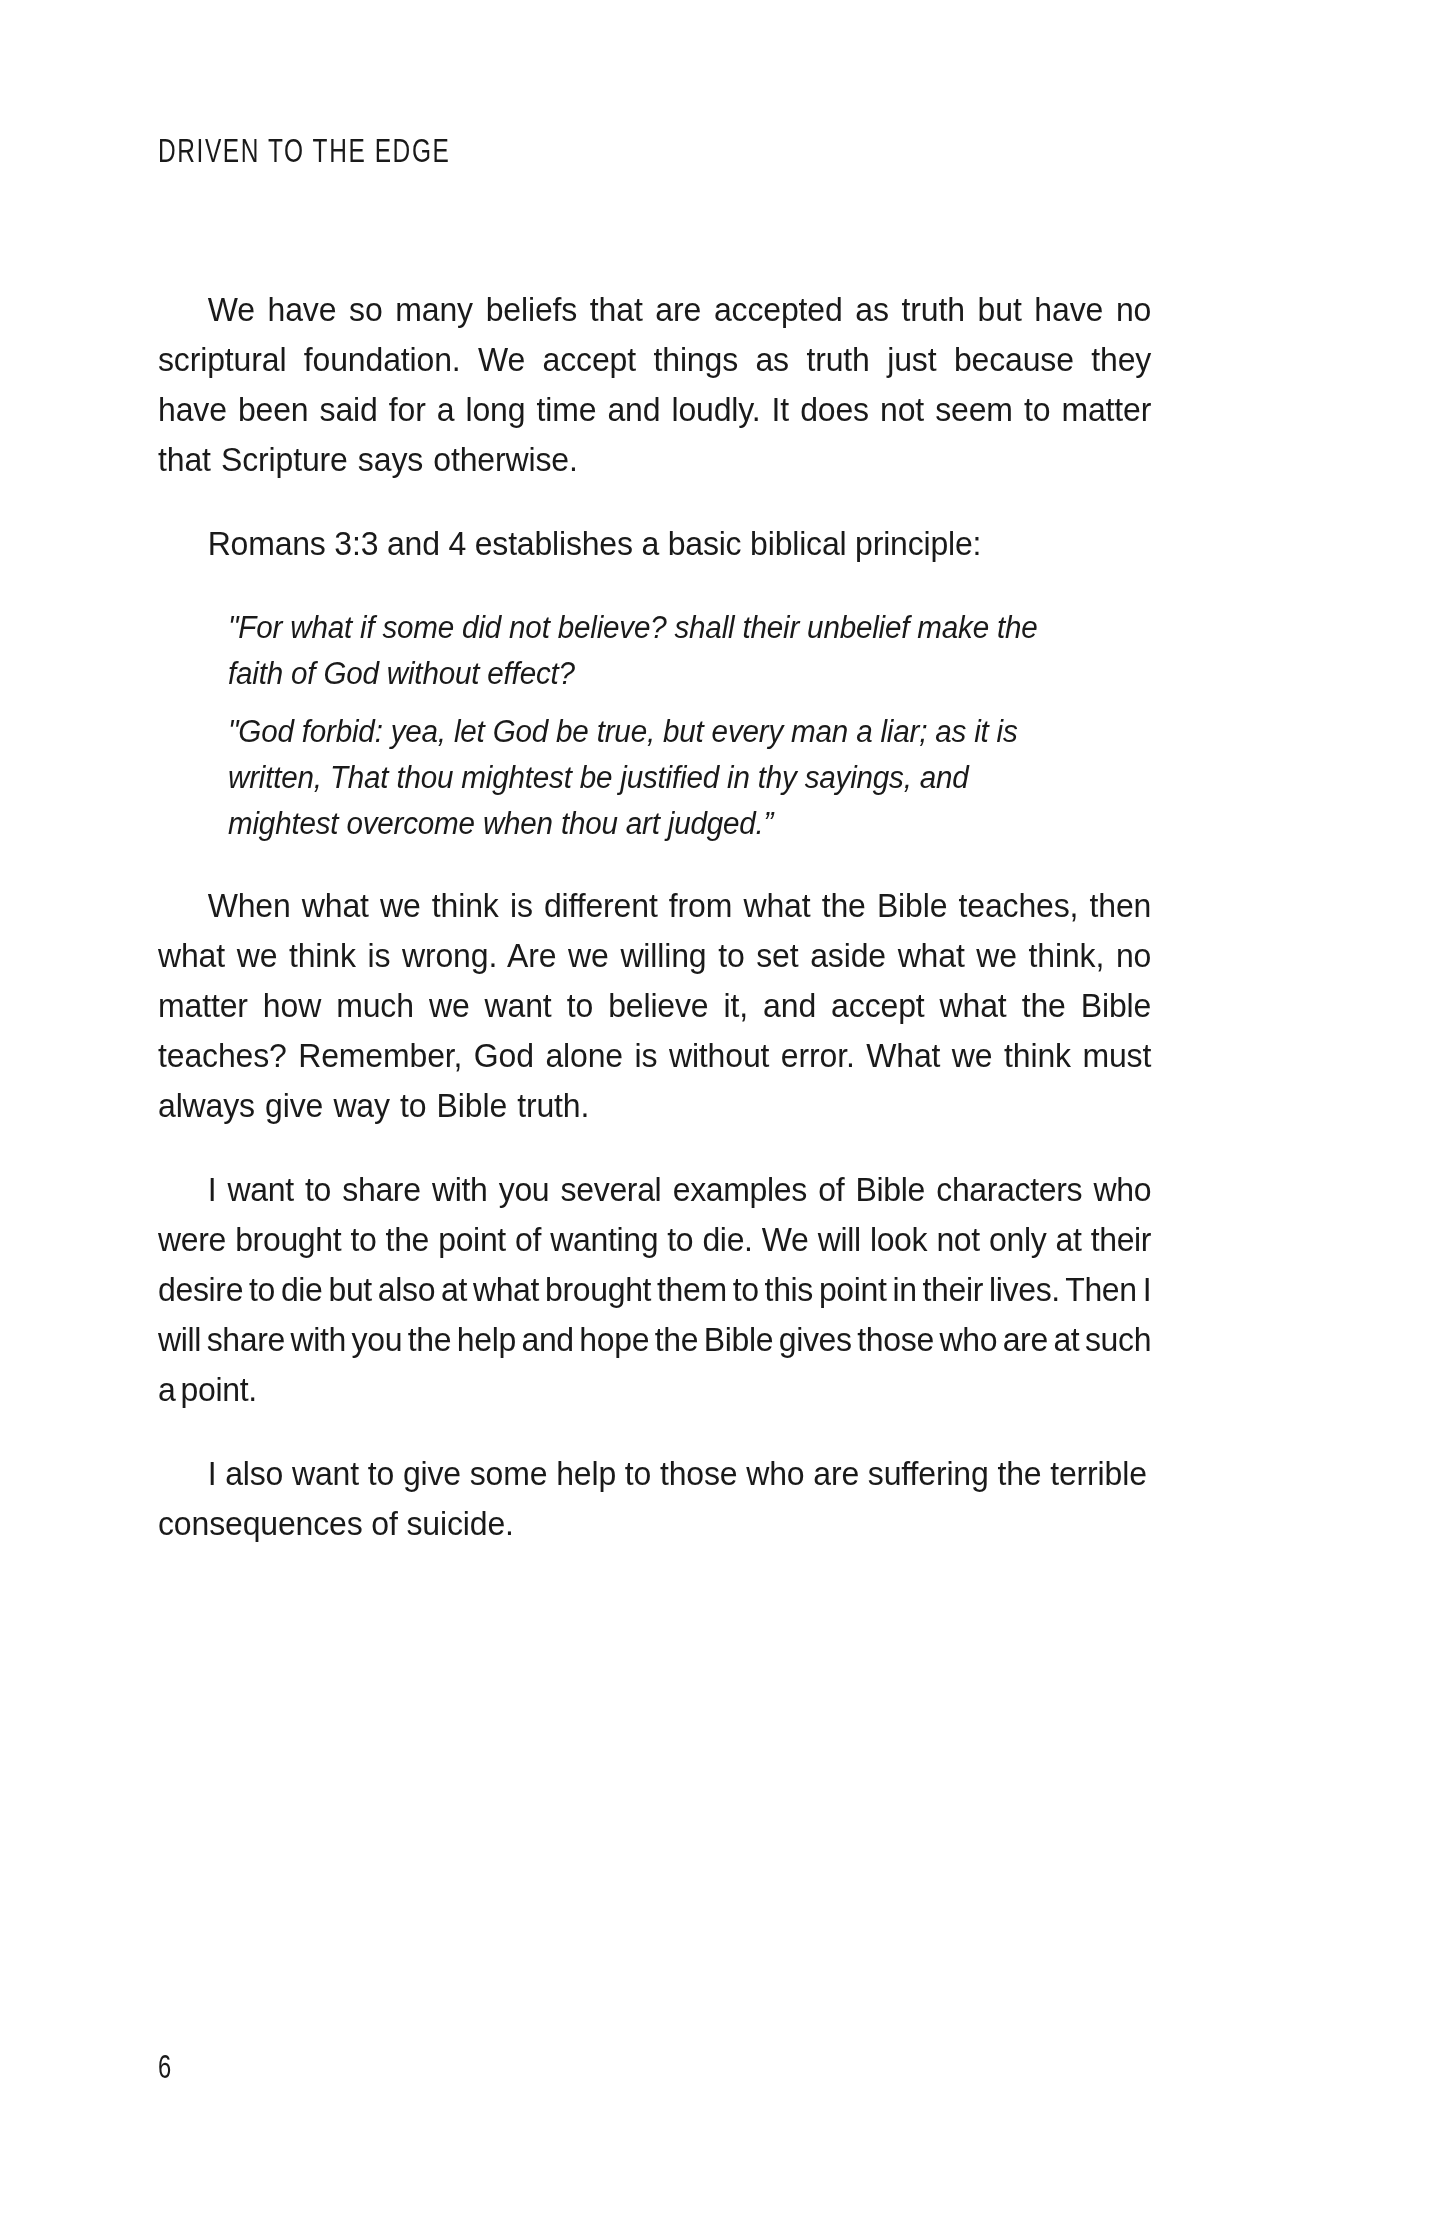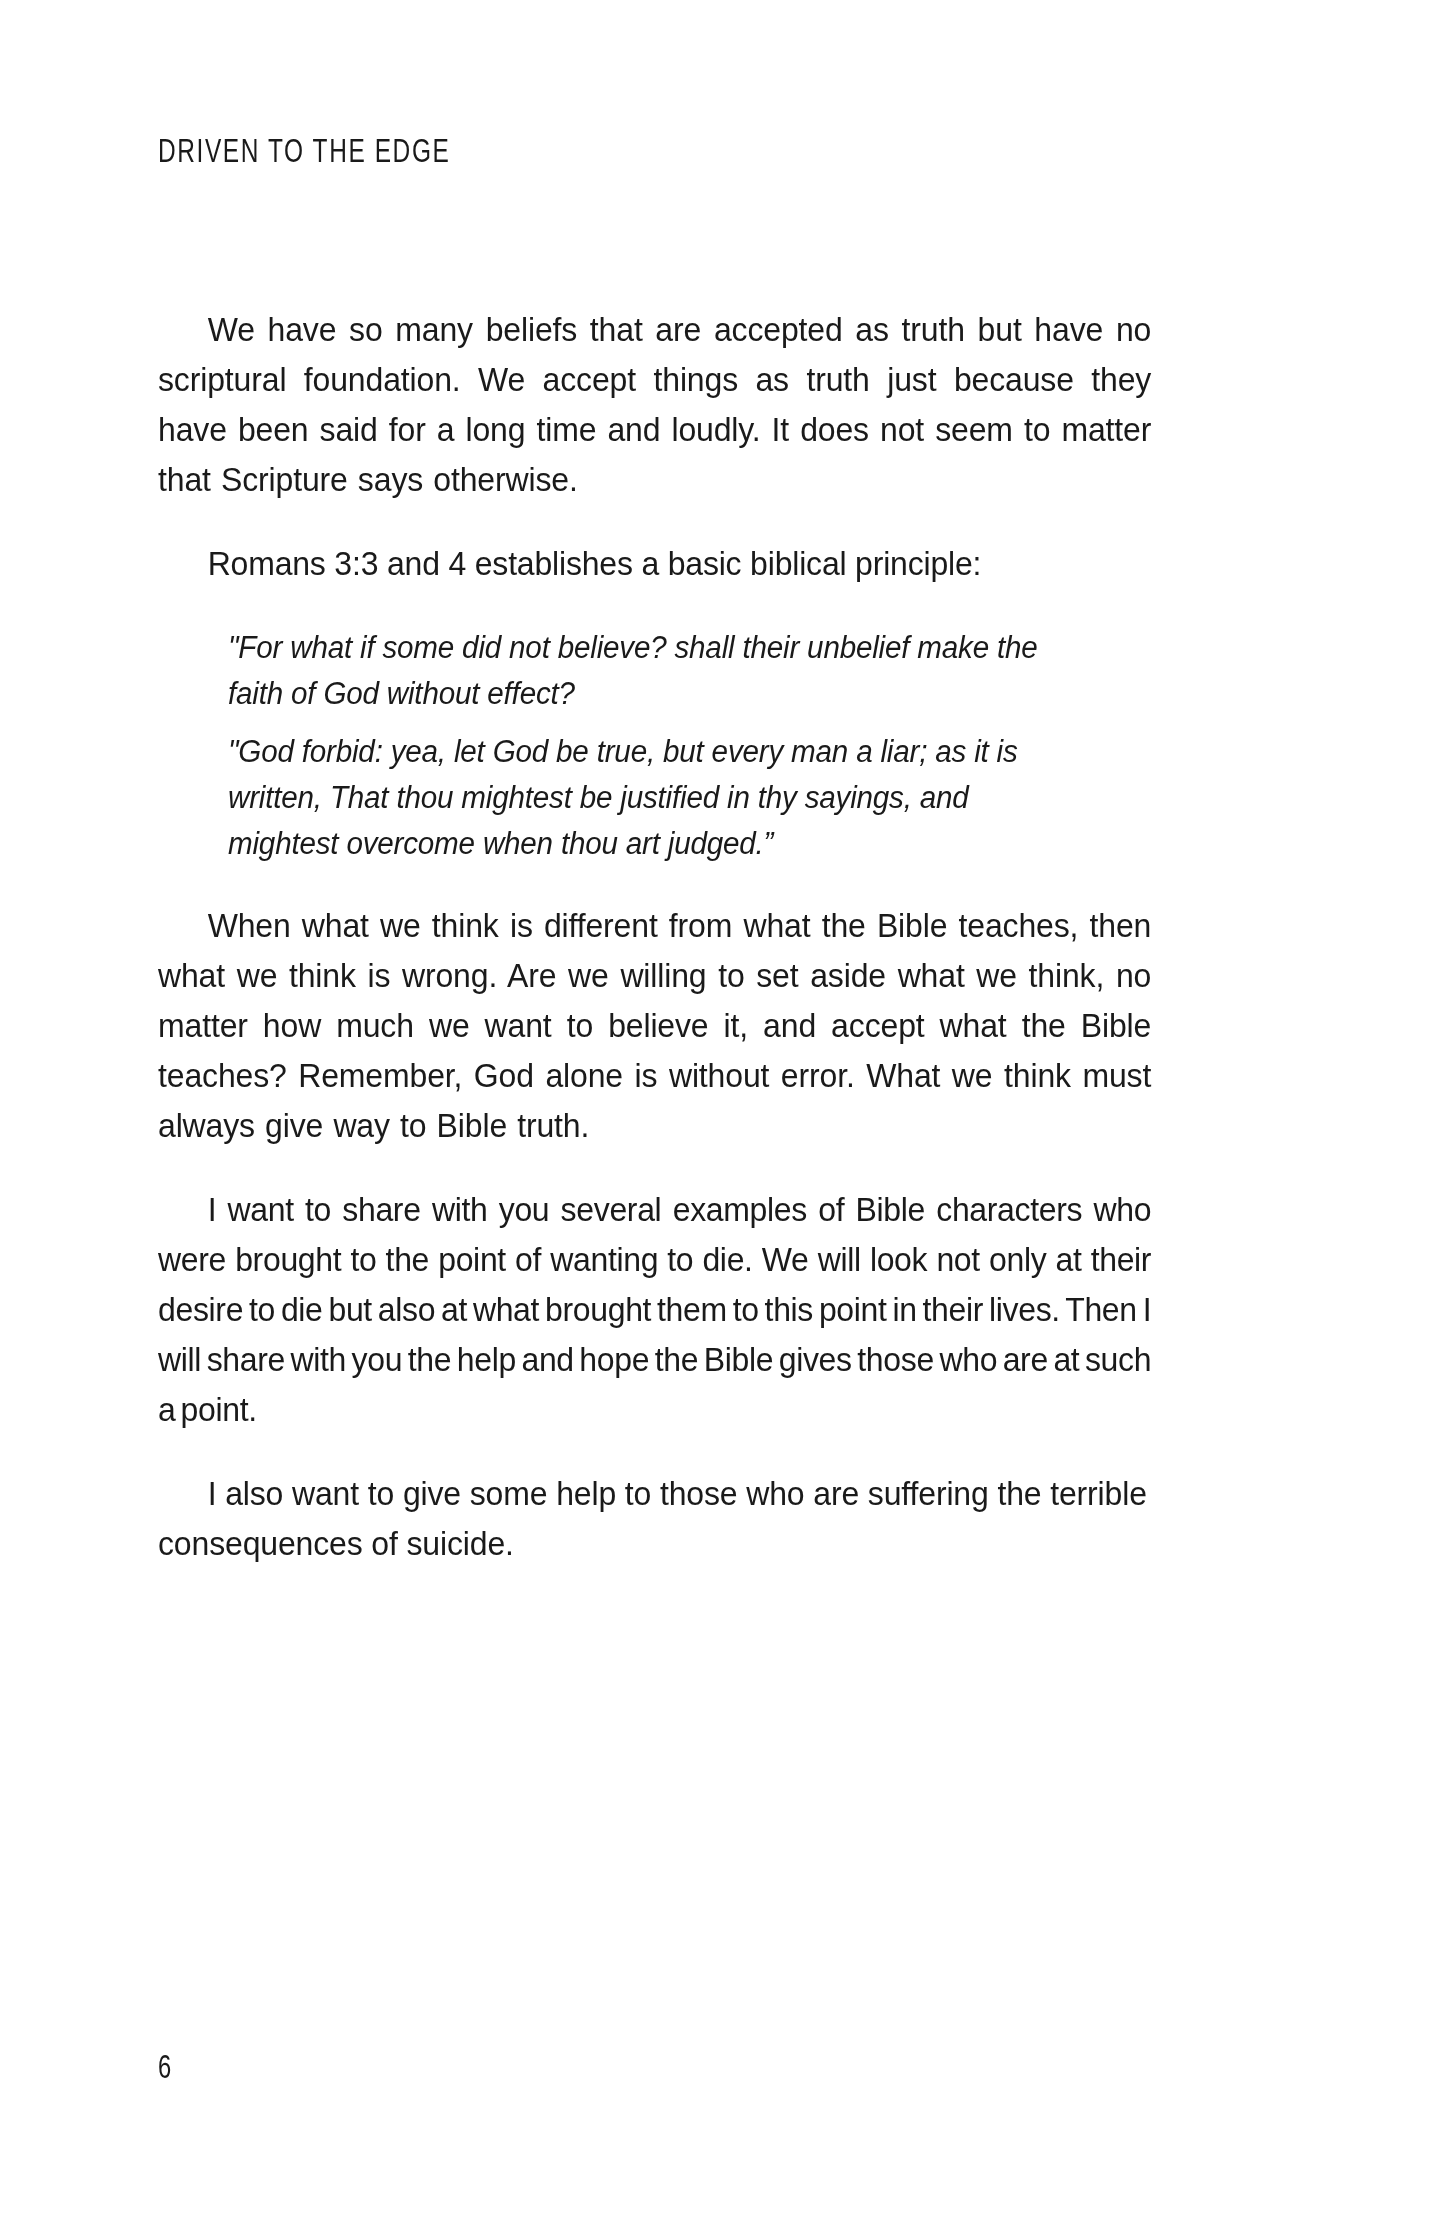--- a/index.html
+++ b/index.html
@@ -35,21 +35,20 @@
     white-space: nowrap;
     line-height: 1;
   }
 
   
   .body-col {
     position: absolute;
     left: 158px;
     top: 285px;
     width: 1040px;
-    margin-top: 20px;
   }
 
   p.para {
     margin: 0 0 34px 0;
     font-family: "Liberation Sans", sans-serif;
     font-size: 33.5px;
     line-height: 50px;
     color: #1a1a1a;
     text-indent: 52px;
     text-align: justify;

